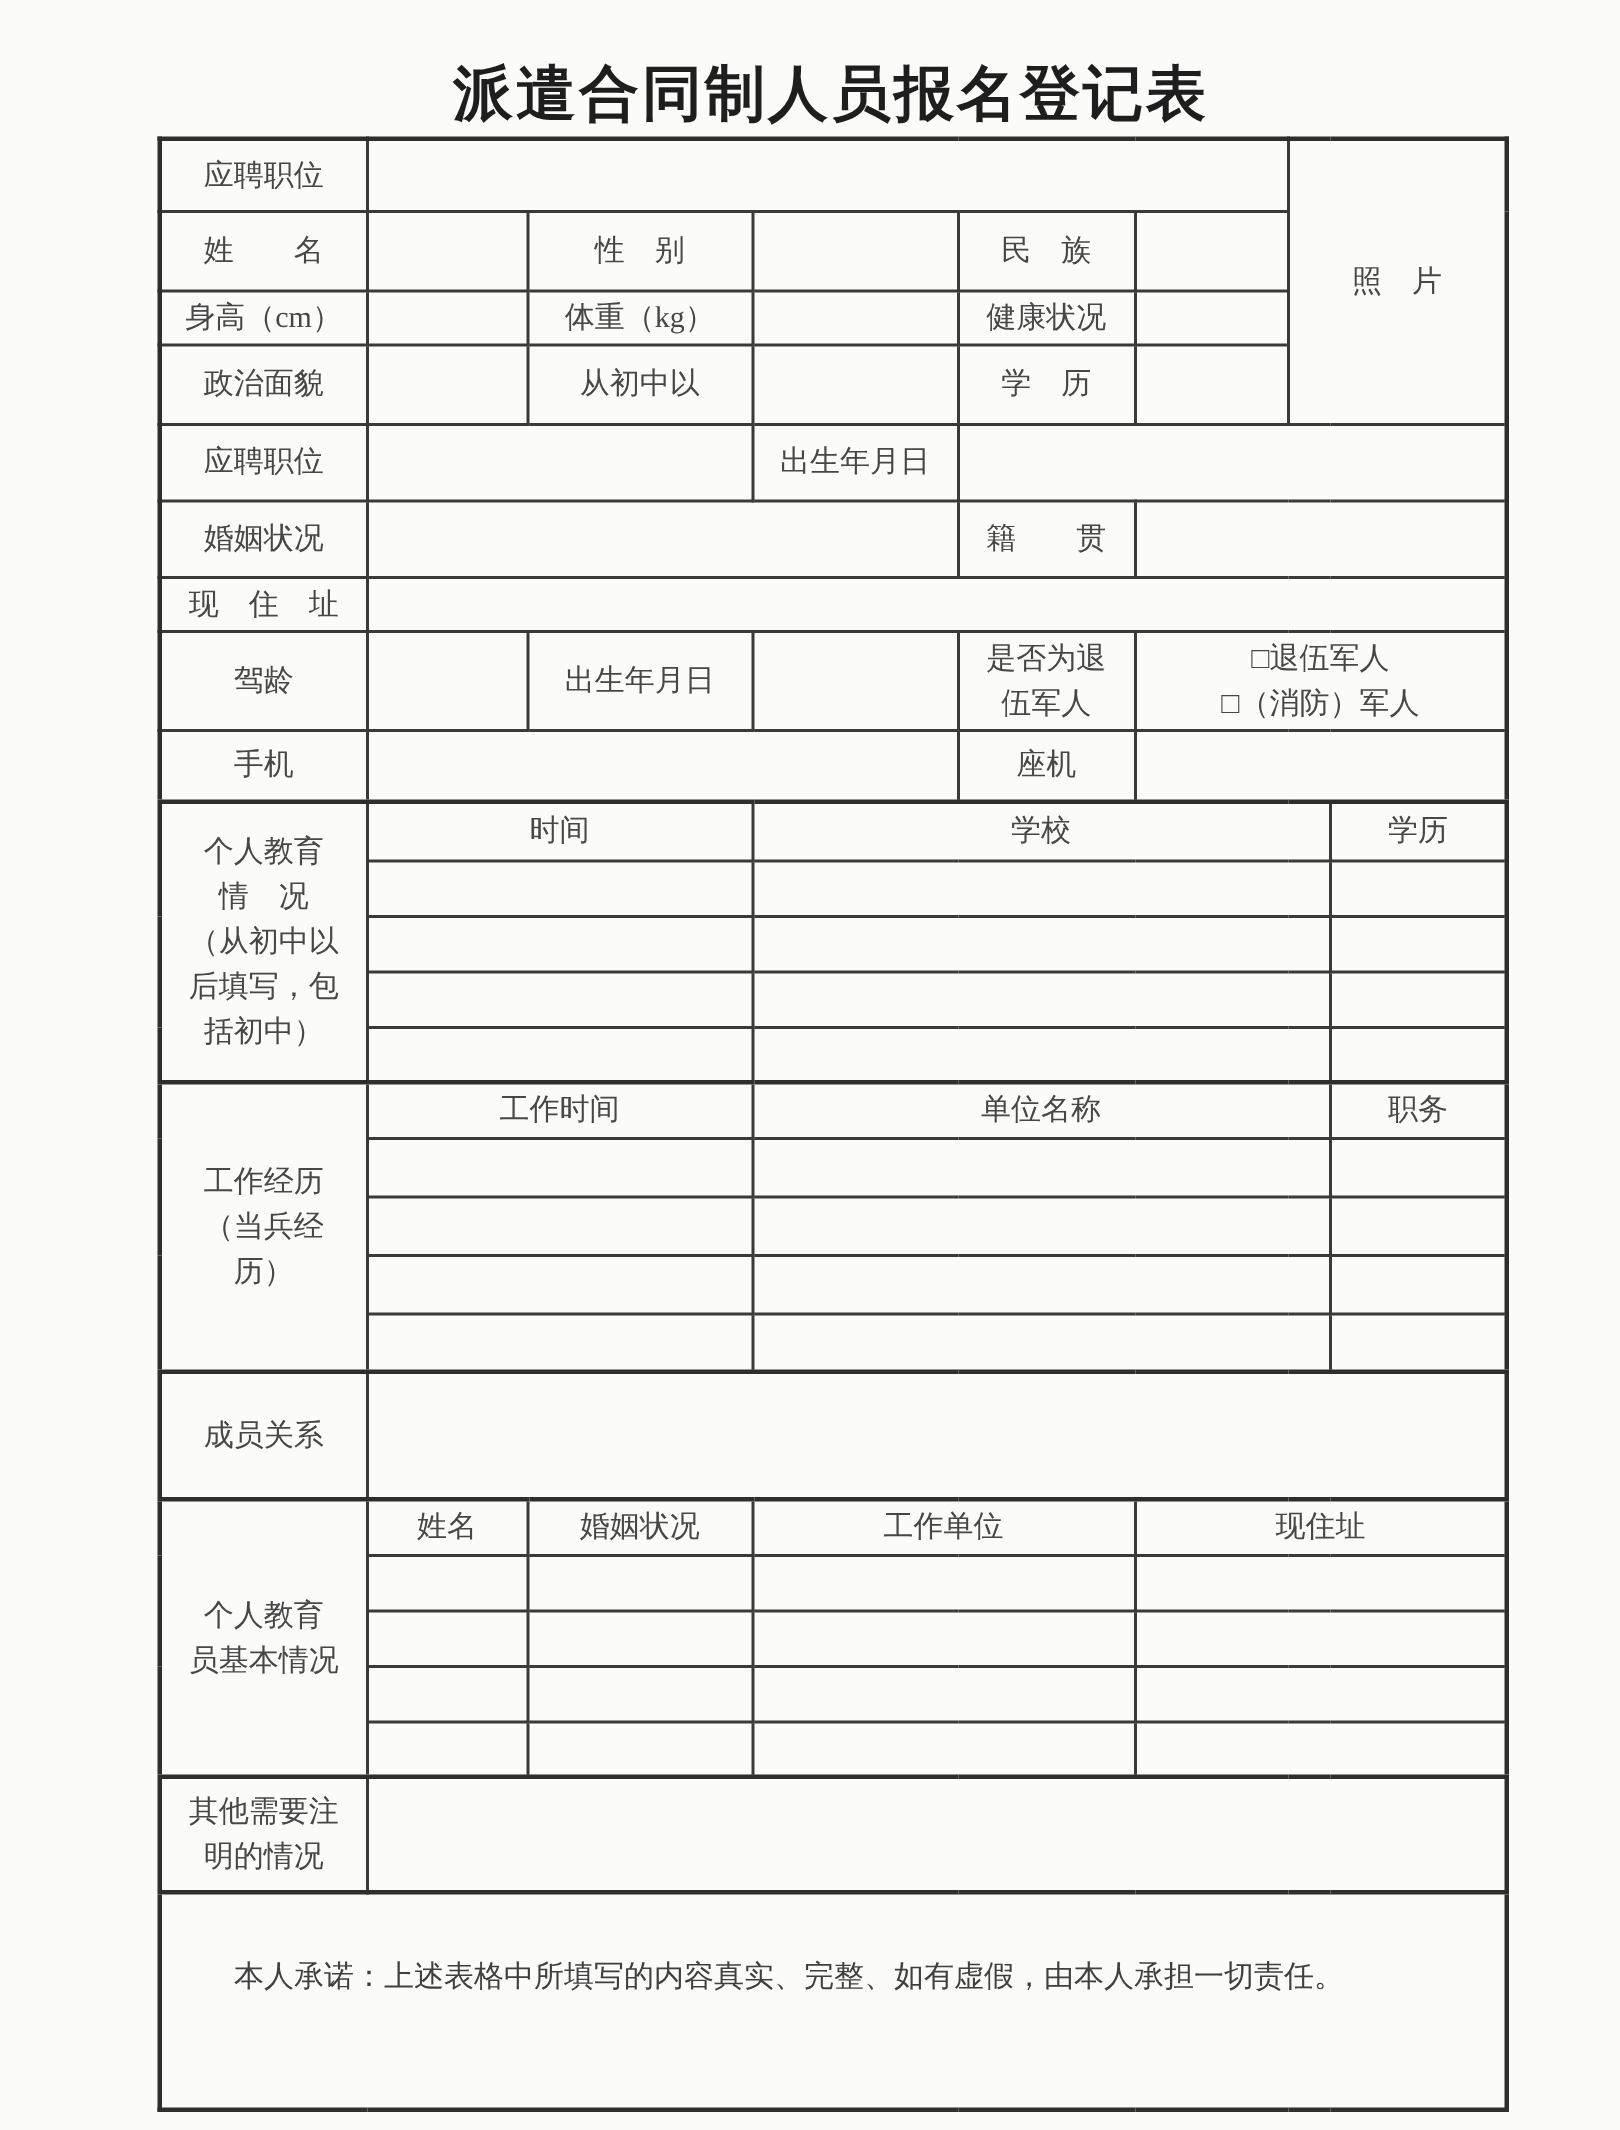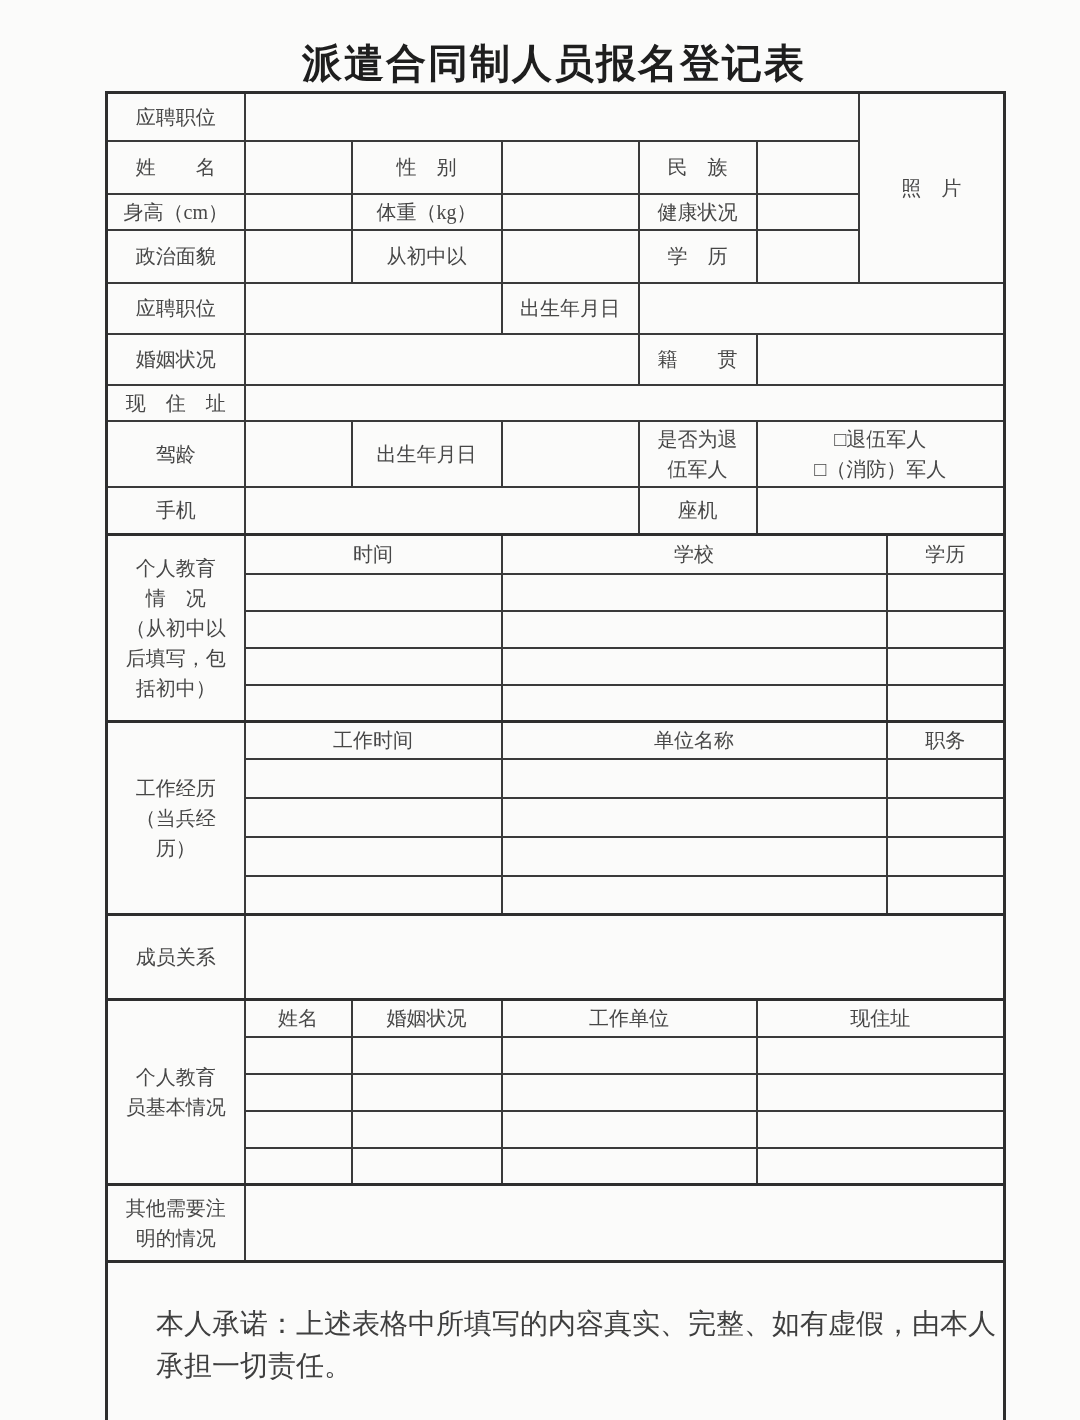--- a/index.html
+++ b/index.html
@@ -39,21 +39,21 @@
     padding: 2px 4px;
     white-space: pre-line;
     color: #474747;
   }
   tr.sect > td { border-top: 3px solid #2e2e2e; }
   td.fill { background: transparent; }
   .pledge-cell { padding: 10px 0 12px 0; }
   .pledge-line1 {
     text-align: left;
     padding-left: 48px;
-    font-size: 28px;
+    font-size: 20px;
     color: #3f3f3f;
   }
 </style>
 </head>
 <body>
 
 <div class="page-title">派遣合同制人员报名登记表</div>
 
 <table class="form">
   <colgroup>

